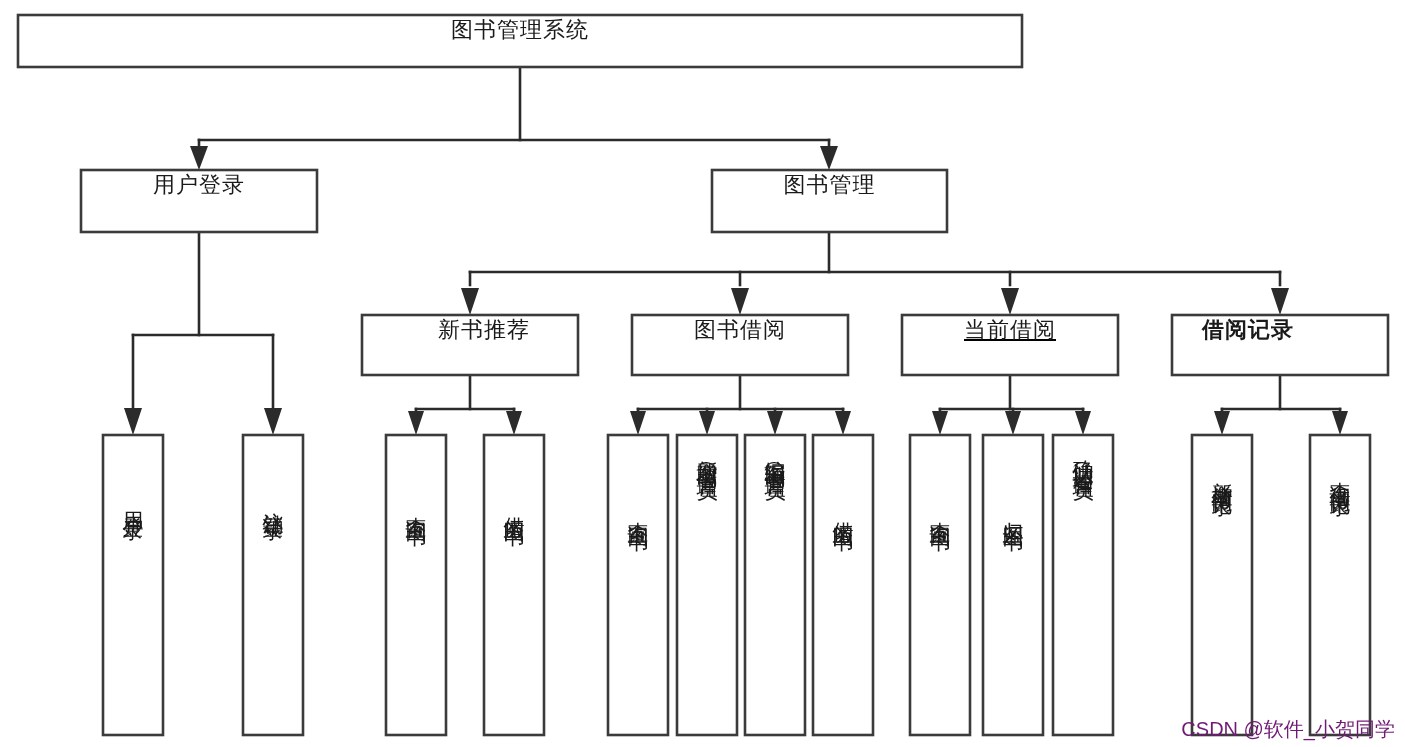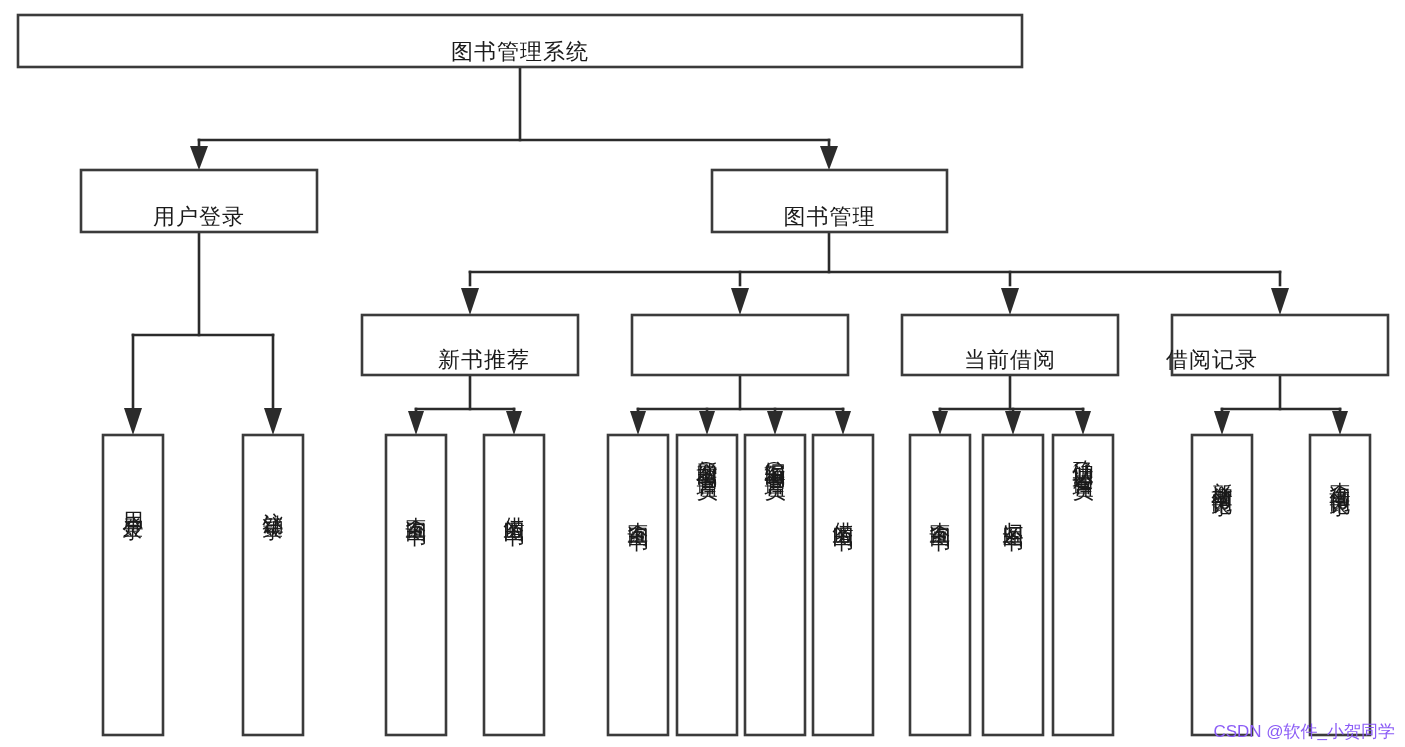--- a/index.html
+++ b/index.html
@@ -52,36 +52,36 @@
     text-orientation: upright;
     font-size: 21px;
     line-height: 1.05;
     color: #1a1a1a;
     letter-spacing: 3px;
     white-space: nowrap;
   }
   .hlabel-wrap {
     position: absolute;
     display: flex;
-    align-items: flex-end;
+    align-items: flex-start;
     justify-content: center;
     pointer-events: none;
   }
   .hlabel-wrap span {
     font-size: 22px;
     color: #1a1a1a;
     letter-spacing: 1px;
     white-space: nowrap;
   }
   .watermark {
     position: absolute;
     right: 10px;
     bottom: 4px;
-    color: #8b5cf6;
-    font-size: 17px;
+    color: #701a75;
+    font-size: 20px;
     white-space: nowrap;
     pointer-events: none;
   }
 </style>
 </head>
 <body>
 
 <div id="diagram-root">
 
   <svg class="canvas" viewBox="0 0 1405 747">
@@ -194,26 +194,29 @@
   </div>
 
   <div class="hlabel-wrap" style="left:712px; top:170px; width:235px; height:62px;border-radius:8px;">
     <span>图书管理</span>
   </div>
 
   <div class="hlabel-wrap" style="left:362px; top:315px; width:244px; height:60px;">
     <span>新书推荐</span>
   </div>
 
-
-  <div class="hlabel-wrap" style="left:902px; top:315px; width:216px; height:60px;">
+  <div class="hlabel-wrap" style="left:632px; top:315px; width:216px; height:60px;">
+    <span>图书借阅</span>
+  </div>
+
+  <div class="hlabel-wrap" style="left:902px; top:315px; width:216px; height:60px;text-decoration:underline;">
     <span>当前借阅</span>
   </div>
 
-  <div class="hlabel-wrap" style="left:1104px; top:315px; width:216px; height:60px;">
+  <div class="hlabel-wrap" style="left:1140px; top:315px; width:216px; height:60px;font-weight:bold;">
     <span>借阅记录</span>
   </div>
 
   <div class="vlabel-wrap" style="left:103px; top:495px; width:60px; height:240px;">
     <span>用户登录</span>
   </div>
   <div class="vlabel-wrap" style="left:243px; top:495px; width:60px; height:240px;">
     <span>注销登录</span>
   </div>
   <div class="vlabel-wrap" style="left:386px; top:500px; width:60px; height:235px;">

